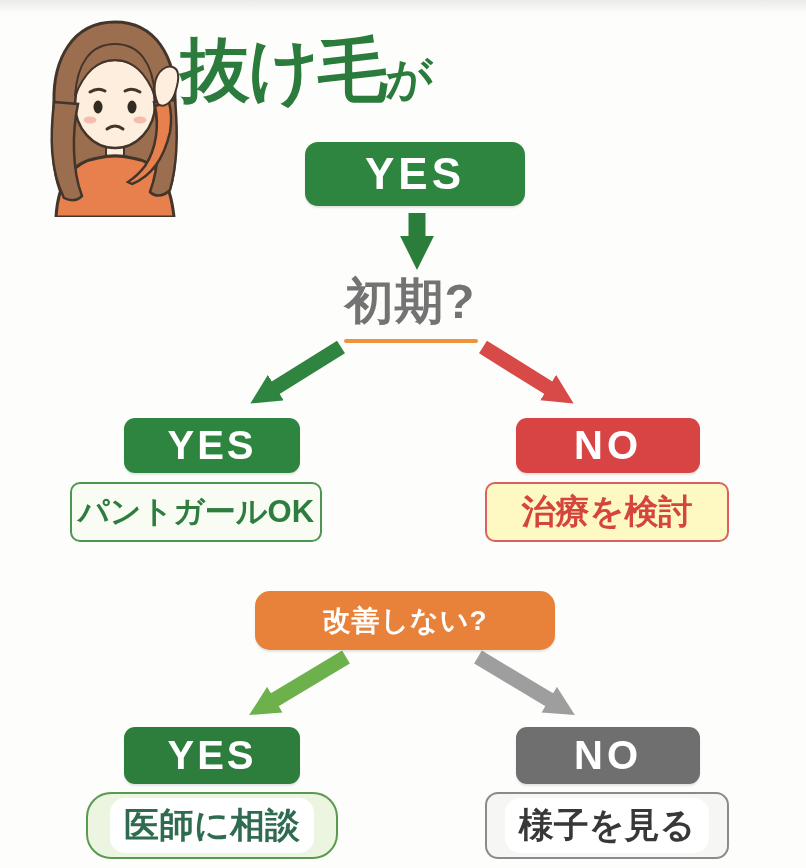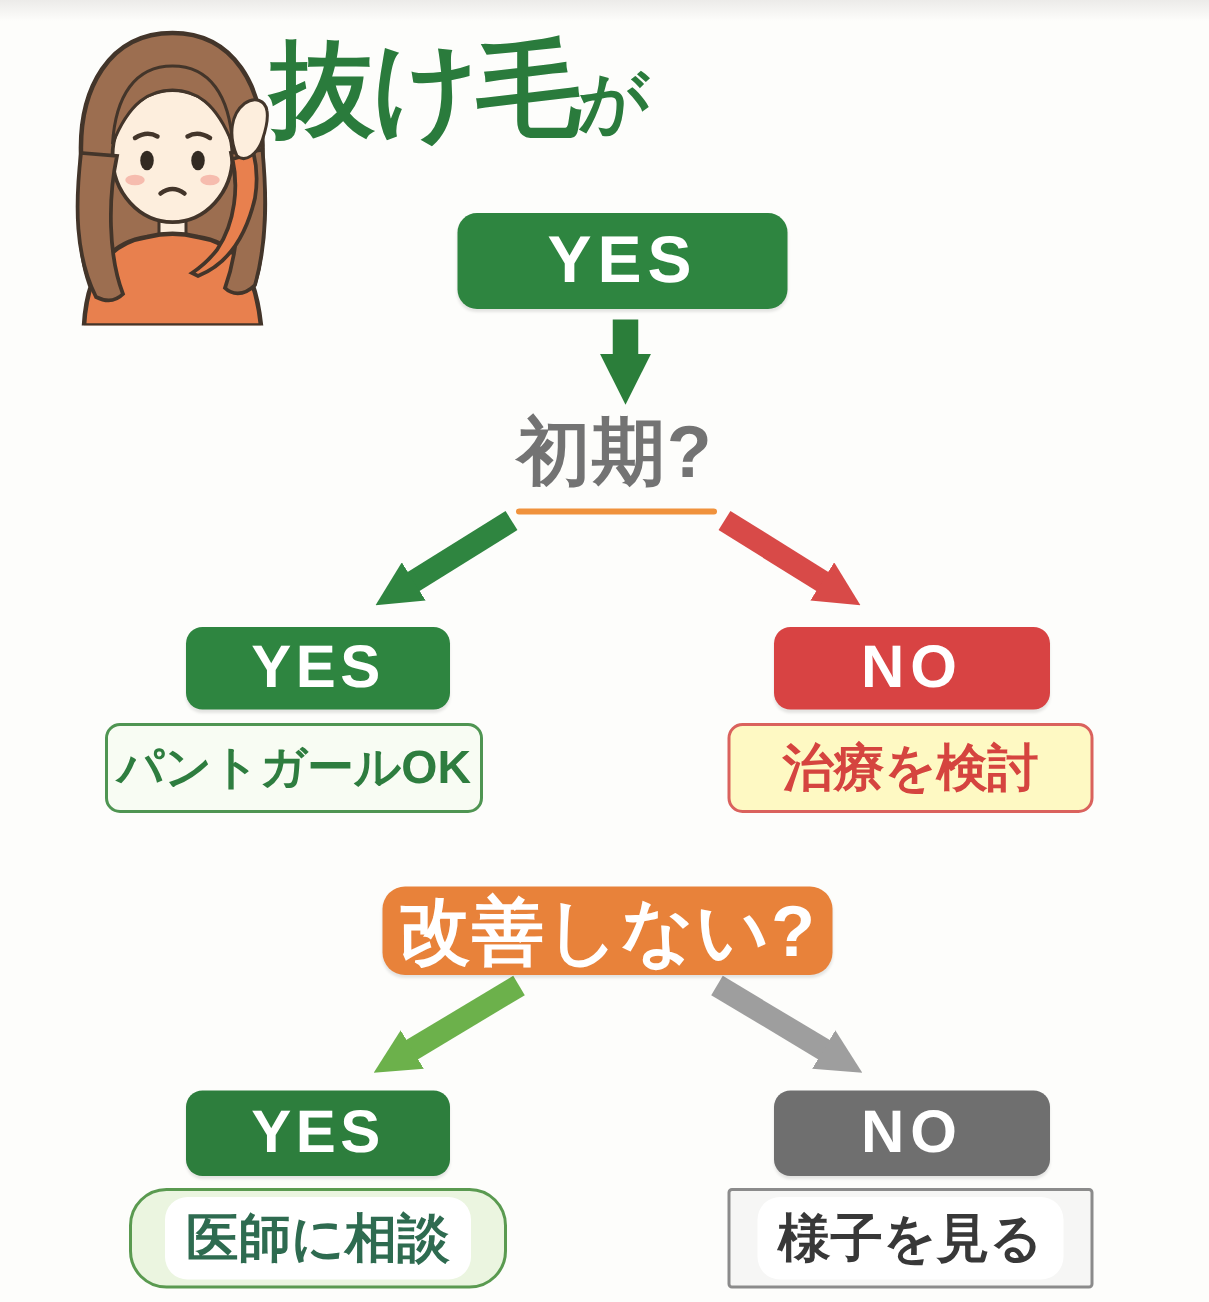--- a/index.html
+++ b/index.html
@@ -7,41 +7,41 @@
     position:relative;width:806px;height:868px;margin:0 auto;
     background:#fdfdfb;overflow:hidden;
     font-family:"Liberation Sans","DejaVu Sans",sans-serif;
   }
   .topstrip{
     position:absolute;left:0;top:0;width:100%;height:14px;
     background:linear-gradient(#ecebe9,#fdfdfb);
   }
   
   .title{
-    position:absolute;left:180px;top:13px;width:560px;height:104px;
+    position:absolute;left:180px;top:24px;width:560px;height:104px;
     display:flex;align-items:baseline;justify-content:flex-start;
     color:#2a7b3c;font-weight:800;letter-spacing:-2px;white-space:nowrap;
   }
   .t-big{font-size:70px;}
   .t-small{font-size:46px;}
   
   .illus{position:absolute;left:20px;top:12px;width:190px;height:205px;}
   
   .btn{
     position:absolute;display:flex;align-items:center;justify-content:center;
     color:#ffffff;font-weight:800;box-shadow:0 2px 2px rgba(0,0,0,0.10);
   }
   .btn-root-yes{left:305px;top:142px;width:220px;height:64px;border-radius:13px;
     background:#2e8540;font-size:44px;letter-spacing:4px;}
   .btn-yes1{left:124px;top:418px;width:176px;height:55px;border-radius:11px;
     background:#2e8540;font-size:40px;letter-spacing:3px;}
   .btn-no1{left:516px;top:418px;width:184px;height:55px;border-radius:11px;
     background:#d84343;font-size:40px;letter-spacing:4px;}
   .btn-q2{left:255px;top:591px;width:300px;height:59px;border-radius:15px;
-    background:#e8823a;font-size:48px;letter-spacing:1px;}
+    background:#e8823a;font-size:28px;letter-spacing:1px;}
   .btn-yes2{left:124px;top:727px;width:176px;height:57px;border-radius:11px;
     background:#2d7e3d;font-size:40px;letter-spacing:3px;}
   .btn-no2{left:516px;top:727px;width:184px;height:57px;border-radius:11px;
     background:#6f6f6f;font-size:40px;letter-spacing:4px;}
   
   .q1{
     position:absolute;left:300px;top:272px;width:220px;height:60px;
     display:flex;align-items:center;justify-content:center;
     color:#737373;font-size:49px;font-weight:800;letter-spacing:1px;
   }
@@ -49,21 +49,21 @@
   .result{
     position:absolute;display:flex;align-items:center;justify-content:center;
     font-weight:800;white-space:nowrap;
   }
   .res-pantogar{left:70px;top:482px;width:248px;height:56px;border-radius:10px;
     border:2.5px solid #4f9552;background:#f8fcf3;color:#2e7d3f;font-size:31px;}
   .res-treat{left:485px;top:482px;width:240px;height:56px;border-radius:10px;
     border:2.5px solid #da625d;background:#fef9c3;color:#d5443f;font-size:34px;}
   .res-doctor{left:86px;top:792px;width:248px;height:63px;border-radius:25px;
     border:2.5px solid #5a9a50;background:#ebf5e0;}
-  .res-wait{left:485px;top:792px;width:240px;height:63px;border-radius:3px;
+  .res-wait{left:485px;top:792px;width:240px;height:63px;border-radius:13px;
     border:2px solid #8b8b8b;background:#f6f6f5;}
   .pill{
     background:#ffffff;border-radius:15px;padding:4px 14px;
     font-size:35px;font-weight:800;
   }
   .pill-green{color:#2e6b50;}
   .pill-gray{color:#383838;}
   
   .arrows{position:absolute;left:0;top:0;width:806px;height:868px;pointer-events:none;}
 </style>

